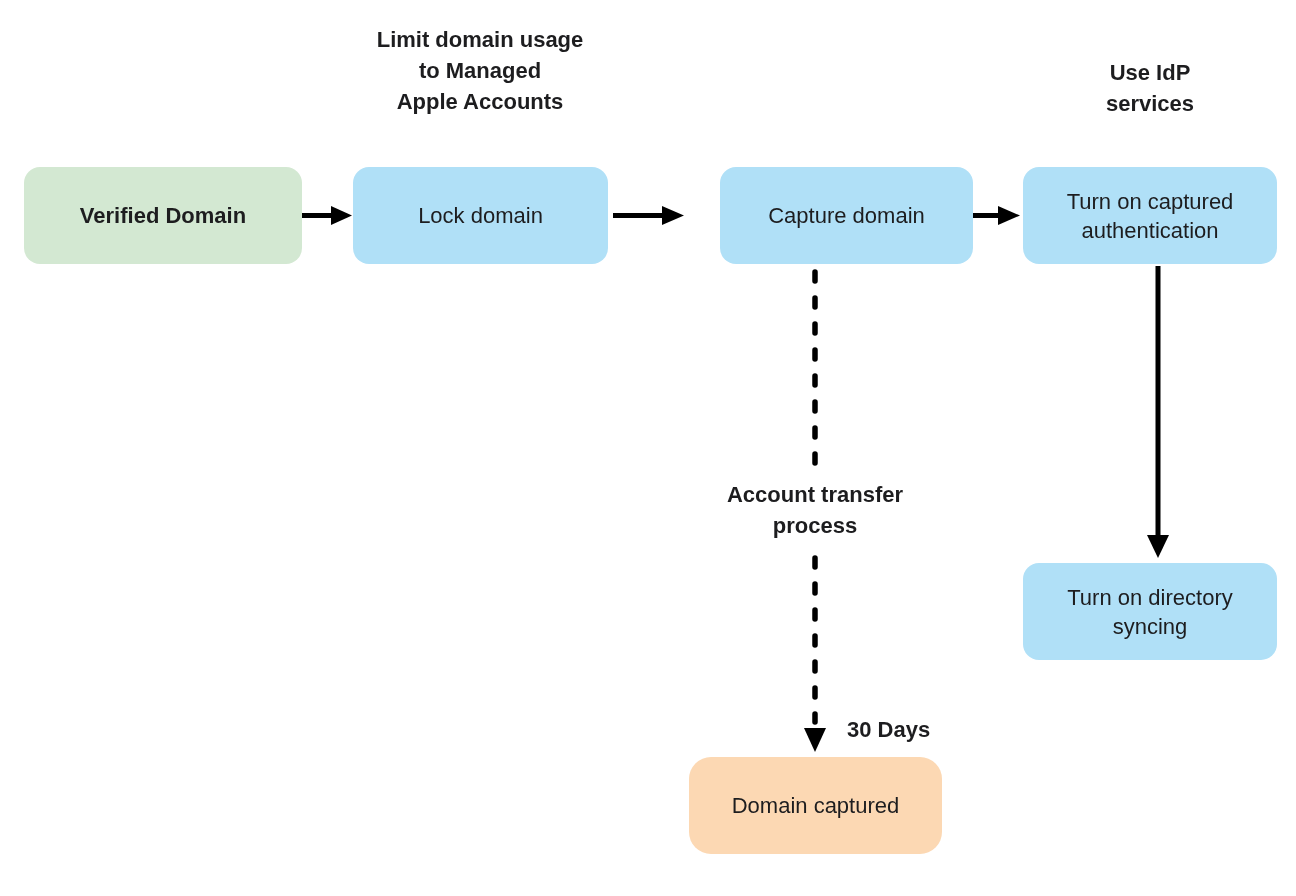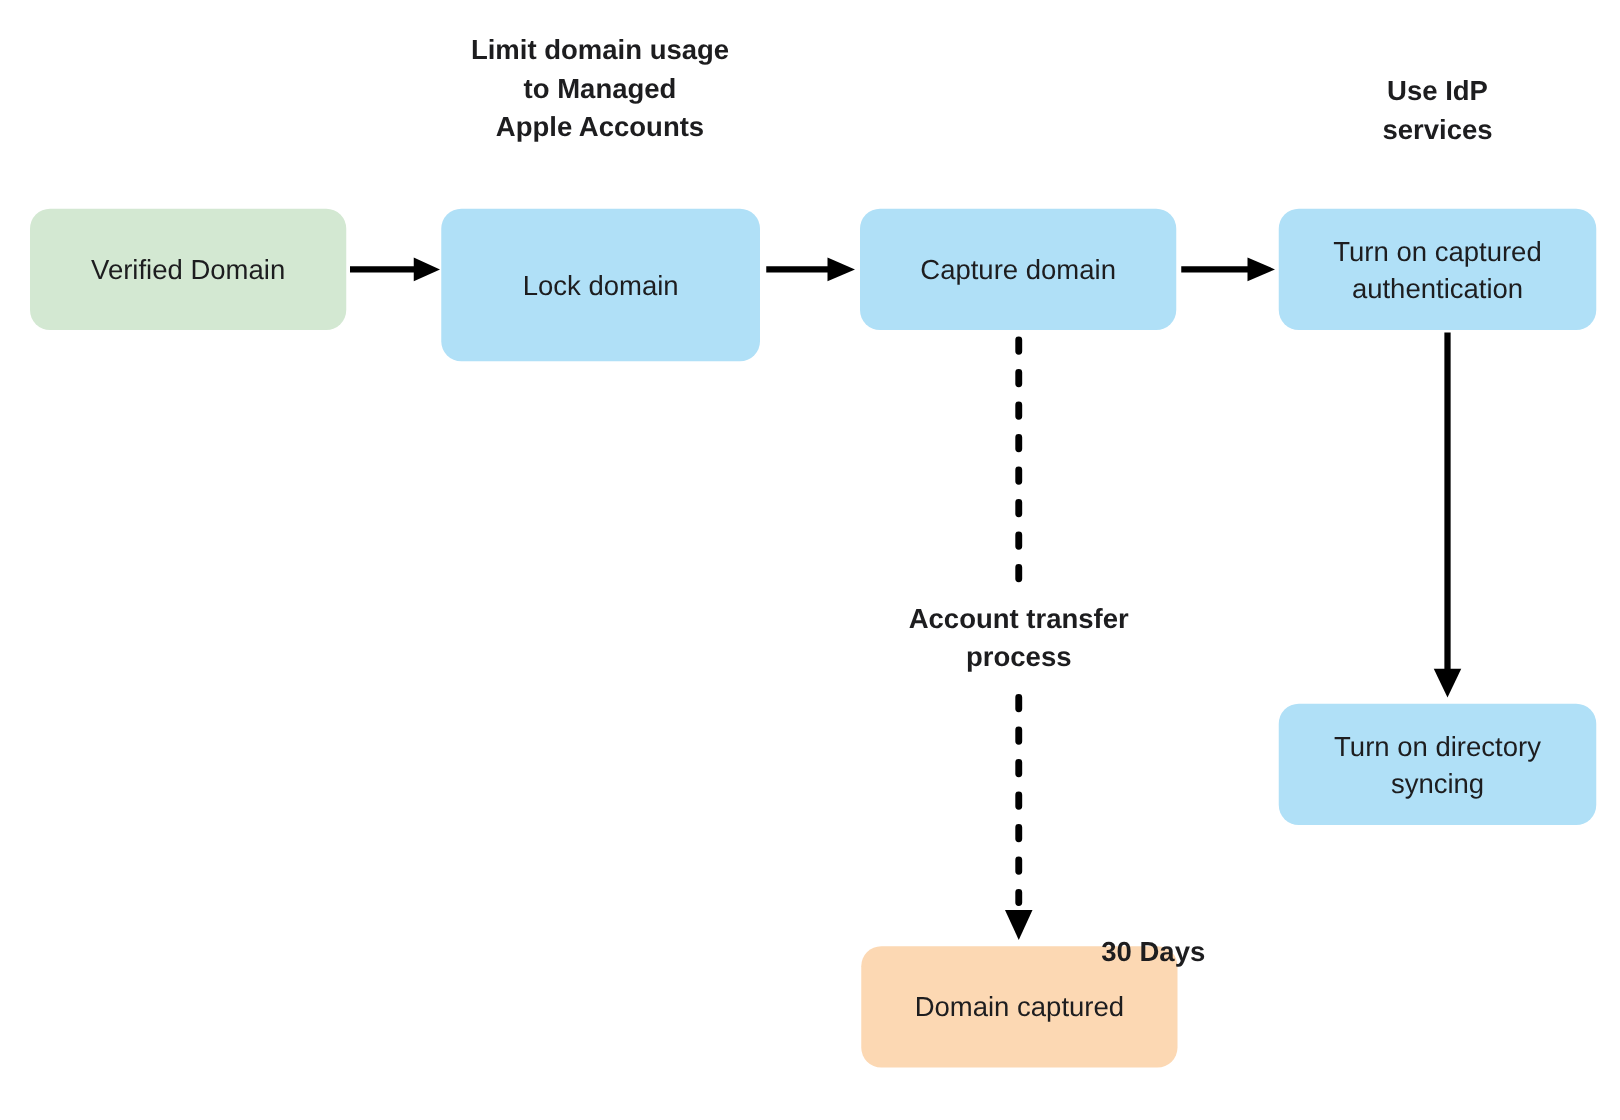--- a/index.html
+++ b/index.html
@@ -43,21 +43,21 @@
     align-items: center;
     justify-content: center;
     text-align: center;
     font-size: 22px;
     line-height: 29px;
     padding: 0 12px;
     color: var(--c-text, #1d1d1f);
   }
   .node.start   { background: var(--c-start,   #d3e8d2); }
   .node.process { background: var(--c-process, #b0e0f7); }
-  .node.result  { background: var(--c-result,  #fcd8b3); }
+  .node.result  { background: var(--c-result,  #fcd8b3); border-radius: 22px; }
   .header {
     position: absolute;
     width: 320px;
     text-align: center;
     font-size: 22px;
     line-height: 31px;
     font-weight: 600;
     white-space: pre-line;
     color: var(--c-text, #1d1d1f);
   }
@@ -70,26 +70,25 @@
     text-align: center;
     font-size: 22px;
     line-height: 31px;
     font-weight: 600;
     white-space: pre-line;
     padding: 6px 12px;
     color: var(--c-text, #1d1d1f);
   }
   .days-label {
     position: absolute;
-    left: 881px;
+    left: 847px;
     top: 717px;
     font-size: 22px;
     font-weight: 600;
     color: var(--c-text, #1d1d1f);
-    margin-top: 32px;
   }
 </style>
 </head>
 <body>
 
 <div class="canvas">
 
   <svg class="arrows" viewBox="0 0 1296 896" xmlns="http://www.w3.org/2000/svg" aria-hidden="true">
     <g>
       <line x1="280" y1="215.5" x2="333" y2="215.5"></line>
@@ -114,25 +113,25 @@
   </svg>
 
   <div class="header" style="left:320px; top:24px;">Limit domain usage
 to Managed
 Apple Accounts</div>
 
 
   <div class="header" style="left:990px; top:57px;">Use IdP
 services</div>
 
-  <div class="node start" style="left:24px; top:167px; width:253px; height:97px;">Verified Domain</div>
+  <div class="node start" style="left:24px; top:167px; width:278px; height:97px;font-weight:bold;">Verified Domain</div>
 
-  <div class="node process" style="left:353px; top:167px; width:255px; height:122px;">Lock domain</div>
+  <div class="node process" style="left:353px; top:167px; width:255px; height:97px;">Lock domain</div>
 
-  <div class="node process" style="left:688px; top:167px; width:253px; height:97px;">Capture domain</div>
+  <div class="node process" style="left:720px; top:167px; width:253px; height:97px;">Capture domain</div>
 
   <div class="node process" style="left:1023px; top:167px; width:254px; height:97px;">Turn on captured authentication</div>
 
   <div class="node process" style="left:1023px; top:563px; width:254px; height:97px;">Turn on directory syncing</div>
 
   <div class="node result" style="left:689px; top:757px; width:253px; height:97px;">Domain captured</div>
 
   <div class="edge-label">Account transfer
 process</div>
 

